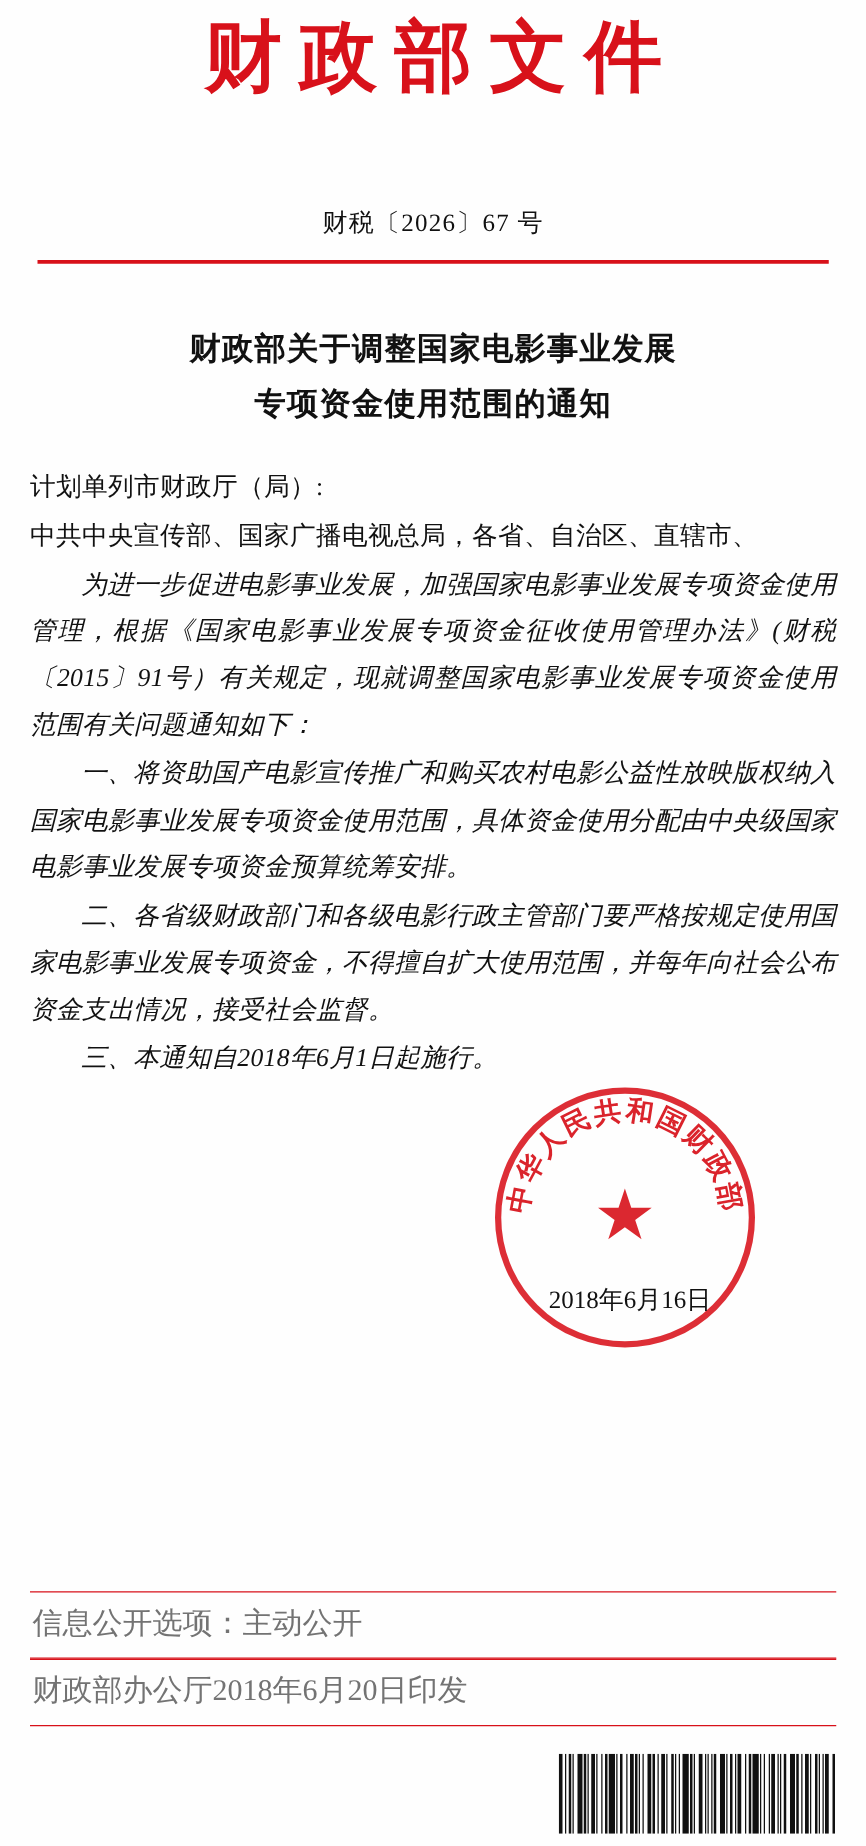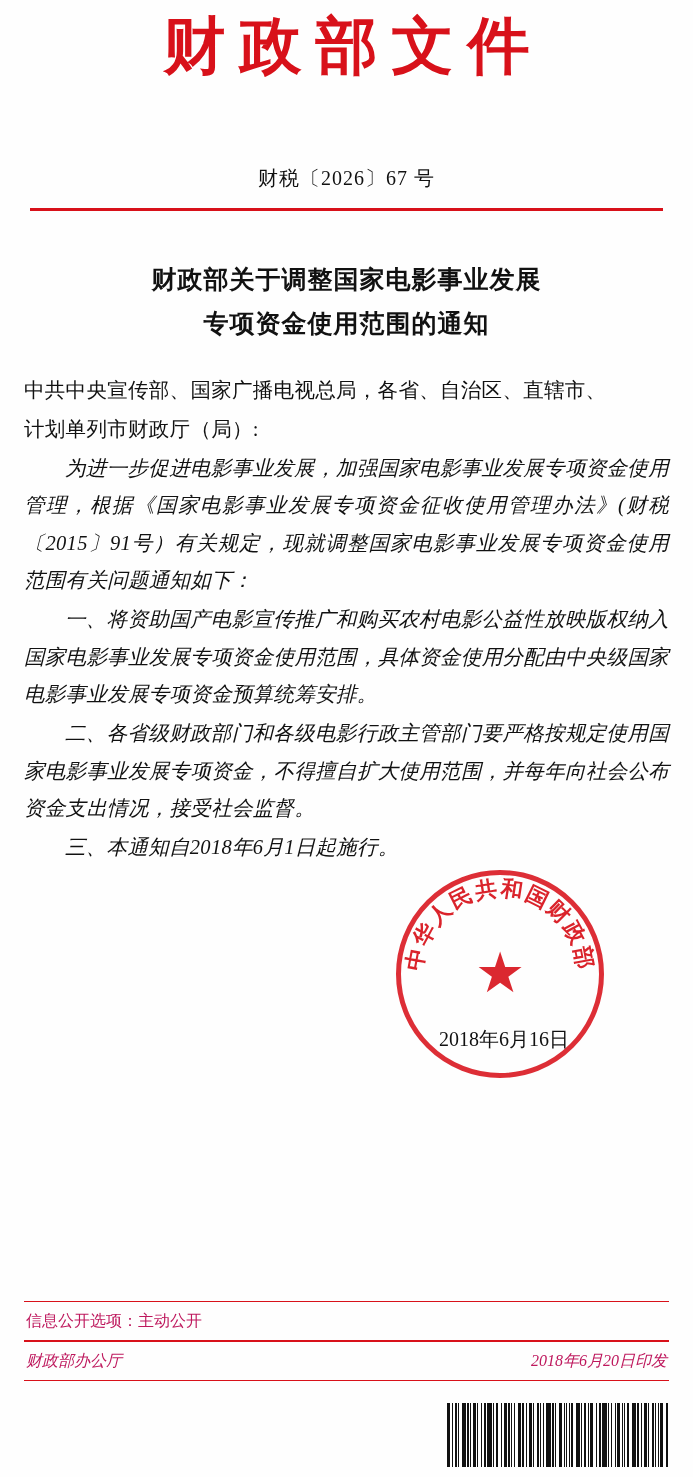--- a/index.html
+++ b/index.html
@@ -150,30 +150,29 @@
   .footer {
     position: absolute;
     left: 24px;
     right: 24px;
     bottom: 96px;
   }
   .footer-line {
     border-top: 1.5px solid #d8111a;
   }
   .footer-row {
-    font-size: 16px;
+    font-size: 24px;
     line-height: 1.7;
     padding: 5px 2px 6px 2px;
-    color: #be185d;
+    color: #737373;
   }
   .footer-row.two-col {
     display: flex;
-    justify-content: space-between;
+    justify-content: flex-start;
     align-items: baseline;
-    font-style: italic;
   }
   .cc-row {
     padding: 6px 2px 6px 14px;
     text-indent: 0;
   }
   .cc-row .cc-text { display: block; }
 
   
   .barcode {
     position: absolute;
@@ -204,22 +203,22 @@
   <div class="docnum">财税〔2026〕67 号</div>
 
   <div class="red-rule"></div>
 
   <div class="doc-title">
     <span class="line">财政部关于调整国家电影事业发展</span>
     <span class="line">专项资金使用范围的通知</span>
   </div>
 
   <div class="body-wrap">
+    <p class="para">计划单列市财政厅（局）:</p>
     <p class="para">中共中央宣传部、国家广播电视总局，各省、自治区、直辖市、</p>
-    <p class="para">计划单列市财政厅（局）:</p>
     <p class="para indent">为进一步促进电影事业发展，加强国家电影事业发展专项资金使用管理，根据《国家电影事业发展专项资金征收使用管理办法》(财税〔2015〕91号）有关规定，现就调整国家电影事业发展专项资金使用范围有关问题通知如下：</p>
     <p class="para indent">一、将资助国产电影宣传推广和购买农村电影公益性放映版权纳入国家电影事业发展专项资金使用范围，具体资金使用分配由中央级国家电影事业发展专项资金预算统筹安排。</p>
     <p class="para indent">二、各省级财政部门和各级电影行政主管部门要严格按规定使用国家电影事业发展专项资金，不得擅自扩大使用范围，并每年向社会公布资金支出情况，接受社会监督。</p>
     <p class="para indent">三、本通知自2018年6月1日起施行。</p>
   </div>
 
   <div class="seal-area">
     <div class="seal">
       <div class="seal-ring"></div>
       <svg class="seal-arc" viewBox="0 0 208 208">

